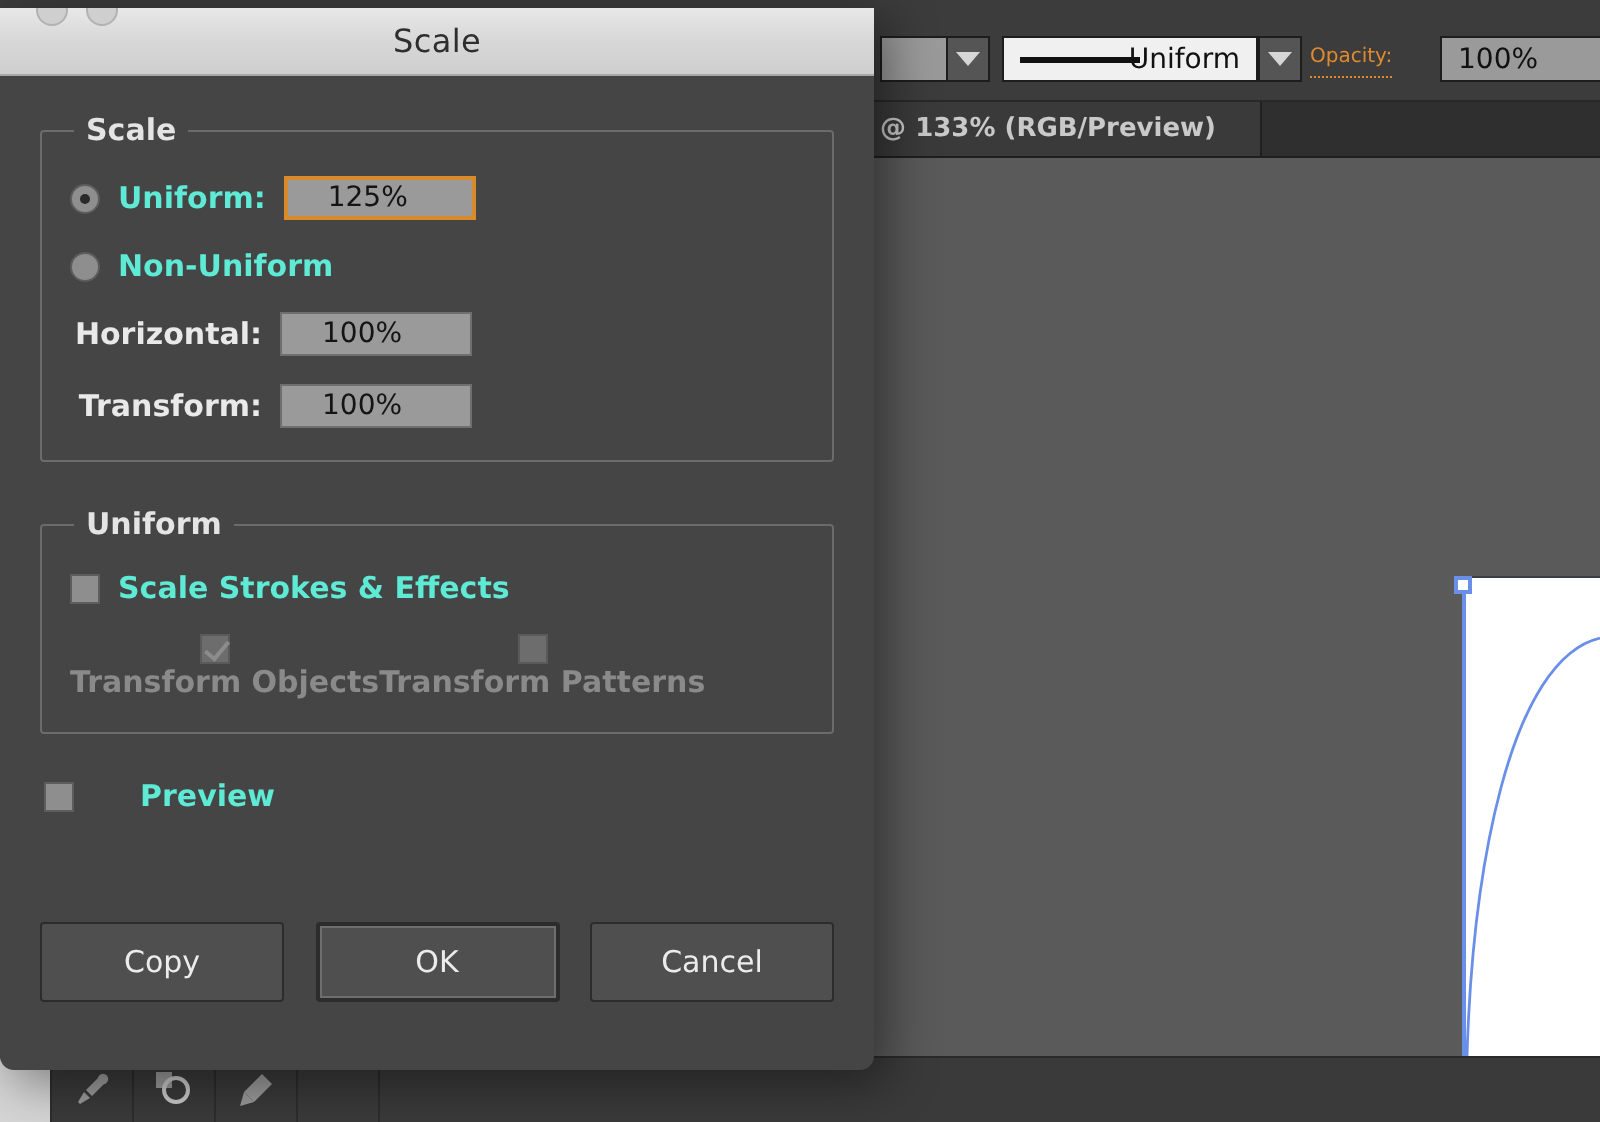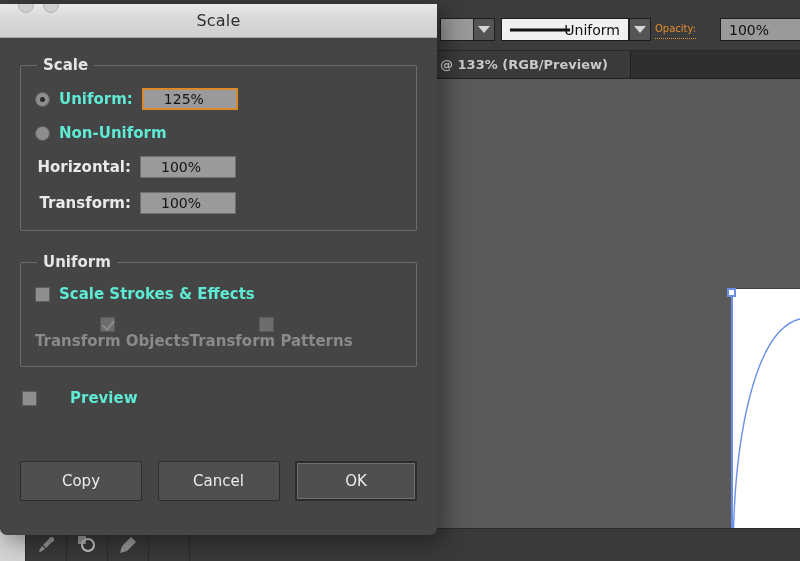--- a/index.html
+++ b/index.html
@@ -314,16 +314,16 @@
     </fieldset>
 
     <div class="preview-row">
       <span class="checkbox"></span>
       <span class="lbl">Preview</span>
     </div>
   </div>
 
   <div class="buttons">
     <div class="btn">Copy</div>
+    <div class="btn default">OK</div>
     <div class="btn">Cancel</div>
-    <div class="btn default">OK</div>
   </div>
 </div>
 
 </body></html>

